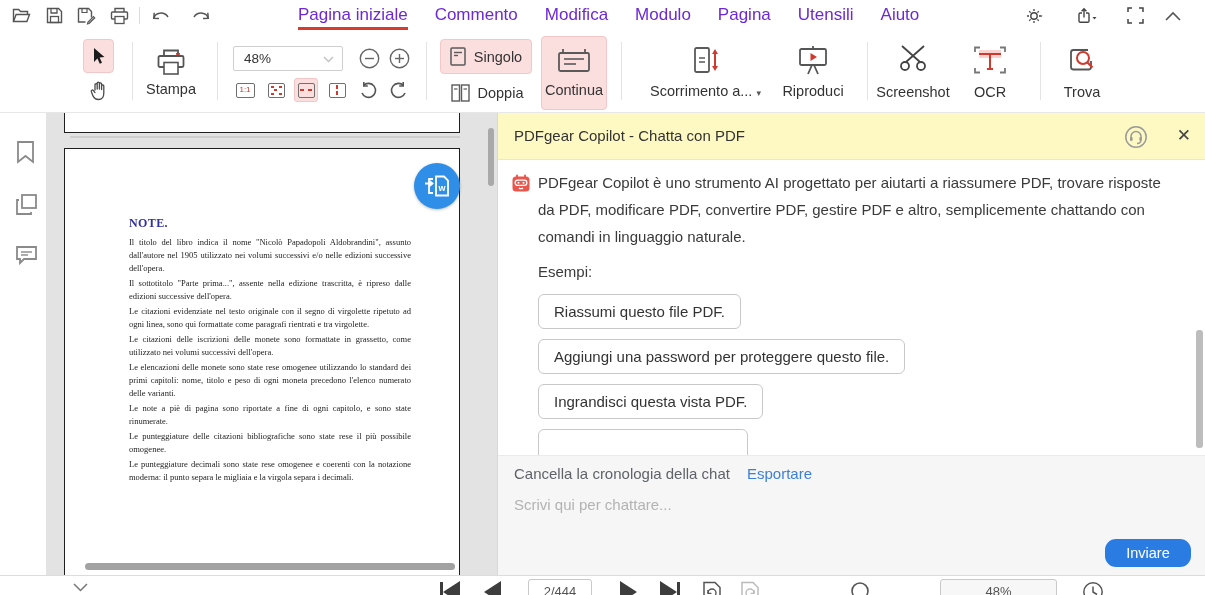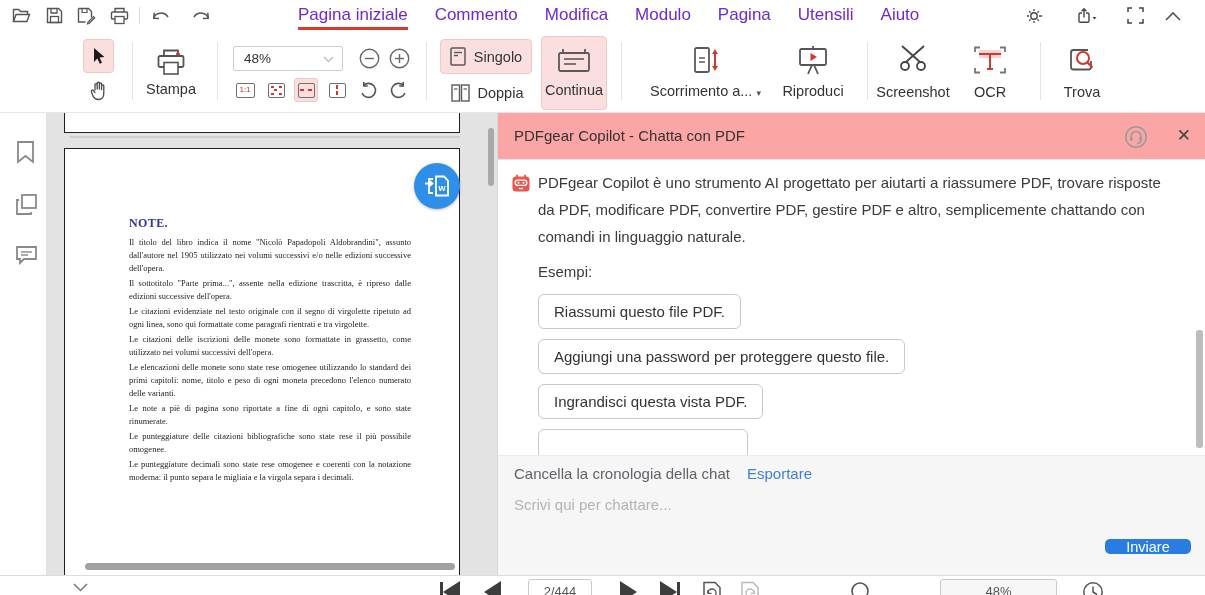--- a/index.html
+++ b/index.html
@@ -35,33 +35,33 @@
   #gapline { position:absolute; left:24px; top:23px; width:390px; height:2px; background:#cfcfcf; }
   #page2-content { position:absolute; left:64px; top:67px; width:282px; }
   #note-title { font-family:"Liberation Serif", serif; font-weight:bold; font-size:12px; letter-spacing:.4px; color:#32329e; margin-bottom:5px; }
   #page2-content p { font-family:"Liberation Serif", serif; font-size:8.5px; line-height:13px; text-align:justify; color:#1c1c1c; margin-bottom:2px; }
   #convert-badge { position:absolute; left:368px; top:50px; width:46px; height:46px; border-radius:50%; background:#2f8fe8; box-shadow:0 1px 3px rgba(0,0,0,.25); display:flex; align-items:center; justify-content:center; cursor:pointer; }
   #doc-vscroll { position:absolute; left:442px; top:15px; width:6px; height:58px; background:#a9a9a9; border-radius:3px; cursor:pointer; }
   #doc-hscroll { position:absolute; left:39px; top:450px; width:370px; height:7px; background:#a2a2a2; border-radius:4px; cursor:pointer; }
 
   
   #panel { position:absolute; left:497px; top:0; width:708px; height:462px; background:#fff; border-left:1px solid #d8d8d8; }
-  #panel-header { position:absolute; left:0; top:0; width:100%; height:47px; background:#fca5a5; border-bottom:1px solid #e5e5e5;padding-left:47px; }
+  #panel-header { position:absolute; left:0; top:0; width:100%; height:47px; background:#fef9c3; border-bottom:1px solid #e5e5e5;padding-left:47px; }
   #panel-title { position:absolute; left:16px; top:0; line-height:46px; font-size:15px; color:#333; }
   #panel-body { position:absolute; left:0; top:47px; width:100%; height:295px; overflow:hidden; }
   #intro-text { position:absolute; left:40px; top:9px; width:632px; font-size:15px; line-height:27px; color:#3a3a3a; }
   #robot-icon { position:absolute; left:14px; top:14px; }
   #examples-label { position:absolute; left:40px; top:103px; font-size:15px; color:#3a3a3a; }
   .example-btn { position:absolute; left:40px; height:35px; line-height:33px; padding:0 15px; background:#fff; border:1px solid #c8c8c8; border-radius:6px; font-size:15px; color:#333; white-space:nowrap; cursor:pointer; }
   #panel-scroll { position:absolute; right:2px; top:170px; width:7px; height:118px; background:#bdbdbd; border-radius:3px; cursor:pointer; }
   #panel-footer { position:absolute; left:0; top:342px; width:100%; height:120px; background:#f6f6f7; border-top:1px solid #ebebeb; }
   #clear-history { position:absolute; left:16px; top:9px; font-size:15px; color:#5f6368; cursor:pointer; }
   #export-link { position:absolute; left:249px; top:9px; font-size:15px; color:#3b7fd9; cursor:pointer; }
   #chat-input { position:absolute; left:16px; top:40px; width:560px; font-size:15px; color:#b3b3b3; }
-  #send-btn { position:absolute; left:607px; top:83px; width:86px; height:15px; background:#2a7ce3; border:none; border-radius:5px; color:#fff; font-size:14.5px; cursor:pointer; font-family:"Liberation Sans", sans-serif; }
+  #send-btn { position:absolute; left:607px; top:83px; width:86px; height:28px; background:#2a7ce3; border:none; border-radius:11px; color:#fff; font-size:14.5px; cursor:pointer; font-family:"Liberation Sans", sans-serif; }
 
   
   #bottombar { position:absolute; left:0; top:575px; width:1205px; height:20px; background:#fff; border-top:1px solid #dcdcdc; }
   .tri { width:0; height:0; border-top:11px solid transparent; border-bottom:11px solid transparent; }
   .tri-r { border-left:17px solid #3d3d3d; }
   .tri-l { border-right:17px solid #3d3d3d; }
   .navbtn { position:absolute; top:5px; display:flex; align-items:center; cursor:pointer; }
   .bar-v { width:3px; height:20px; background:#3d3d3d; }
   #page-box { position:absolute; left:528px; top:3px; width:64px; height:24px; border:1px solid #c9c9c9; border-radius:3px; background:#fff; font-size:13px; color:#555; text-align:center; line-height:23px; cursor:text; }
   #status-zoom-box { position:absolute; left:940px; top:3px; width:117px; height:24px; border:1px solid #c9c9c9; border-radius:3px; background:#f7f7f7; font-size:13px; color:#555; text-align:center; line-height:23px; cursor:pointer; }

